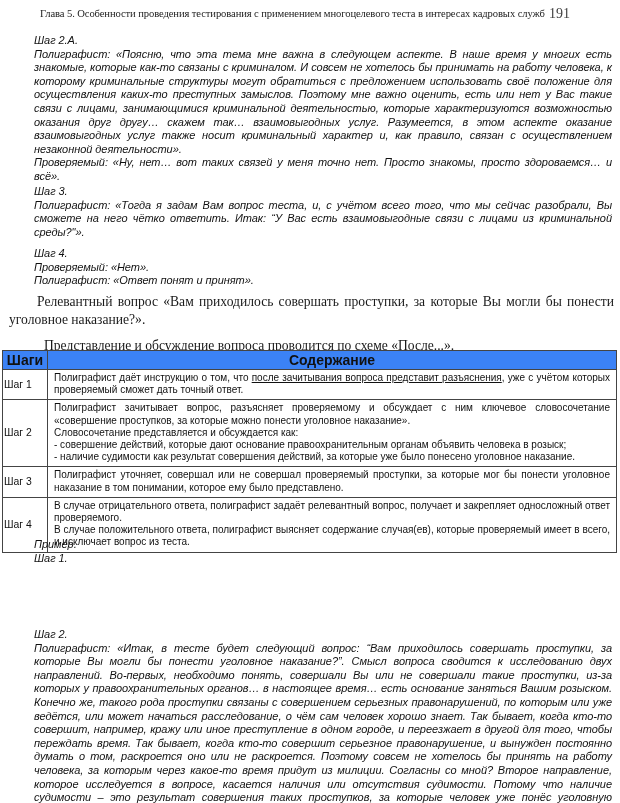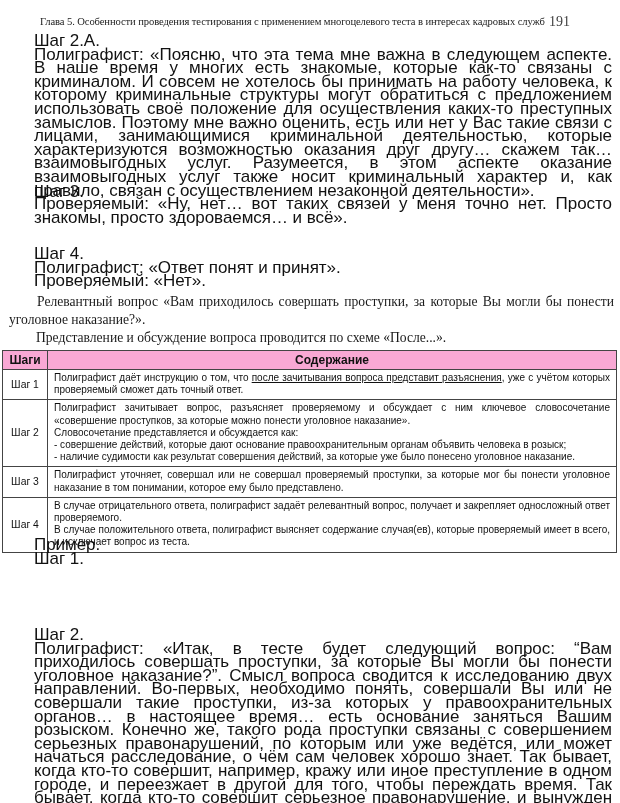--- a/index.html
+++ b/index.html
@@ -1,83 +1,85 @@
 <!DOCTYPE html>
 <html><head>
   <meta charset="utf-8">
   <style>
     html, body { margin: 0; padding: 0; background: #ffffff; }
     body {
       width: 620px; height: 803px; overflow: hidden; position: relative;
       color: #111; font-family: "Liberation Sans", sans-serif;
     }
     .running-header {
-      position: absolute; left: 0; top: 12px; width: 578px; height: 22px;
+      position: absolute; left: 0; top: 4px; width: 578px; height: 22px;
     }
     .running-header .title {
       position: absolute; left: 40px; top: 4px;
       font-family: "Liberation Serif", serif; font-size: 10.6px; color: #222;
       white-space: nowrap; letter-spacing: -0.1px;
     }
     .running-header .page-num {
       position: absolute; right: 8px; top: 2px;
       font-family: "Liberation Serif", serif; font-size: 14px; color: #404040;
     }
     .block {
       position: absolute; left: 34px; width: 578px;
-      font-size: 17px; line-height: 13.6px; text-align: justify;
+      font-size: 11px; line-height: 13.6px; text-align: justify;
       letter-spacing: -0.05px;
+      font-style: italic;
     }
     .block p { margin: 0; }
     .serif-para {
       position: absolute; left: 8px; width: 605px;
       font-family: "Liberation Serif", serif; font-size: 13.6px; line-height: 18px;
       text-align: justify; text-indent: 28px; color: #1a1a1a;
     }
     .table {
       position: absolute; left: 2px; top: 350px; width: 615px;
       border-collapse: collapse; font-size: 10px; line-height: 12.2px;
       border: 1.5px solid #333;
     }
     .table th, .table td { border: 1px solid #444; vertical-align: middle; }
     .table th {
-      background: #f9a8d4; font-weight: bold; height: 16px; font-size: 12px;
+      background: #3b82f6; font-weight: bold; height: 16px; font-size: 14px;
     }
     .table td.step {
-      width: 42px; text-align: center; font-size: 10.4px;
+      width: 42px; text-align: left; font-size: 10.4px;
     }
     .table td.content { padding: 2px 6px 3px 6px; text-align: justify; }
     .u { text-decoration: underline; }
   </style>
 </head>
 <body>
 
 <div class="running-header">
   <span class="title">Глава 5. Особенности проведения тестирования с применением многоцелевого теста в интересах кадровых служб</span>
   <span class="page-num">191</span>
 </div>
 
 <div class="block" style="top:34px;">
   <p>Шаг 2.А.</p>
   <p>Полиграфист: «Поясню, что эта тема мне важна в следующем аспекте. В наше время у многих есть знакомые, которые как-то связаны с криминалом. И совсем не хотелось бы принимать на работу человека, к которому криминальные структуры могут обратиться с предложением использовать своё положение для осуществления каких-то преступных замыслов. Поэтому мне важно оценить, есть или нет у Вас такие связи с лицами, занимающимися криминальной деятельностью, которые характеризуются возможностью оказания друг другу… скажем так… взаимовыгодных услуг. Разумеется, в этом аспекте оказание взаимовыгодных услуг также носит криминальный характер и, как правило, связан с осуществлением незаконной деятельности».</p>
   <p>Проверяемый: «Ну, нет… вот таких связей у меня точно нет. Просто знакомы, просто здороваемся… и всё».</p>
 </div>
 
 <div class="block" style="top:185px;">
   <p>Шаг 3.</p>
+  <p>Полиграфист: «Тогда я задам Вам вопрос теста, и, с учётом всего того, что мы сейчас разобрали, Вы сможете на него чётко ответить. Итак: “У Вас есть взаимовыгодные связи с лицами из криминальной среды?"».</p>
 </div>
 
 <div class="block" style="top:247px;">
   <p>Шаг 4.</p>
+  <p>Проверяемый: «Нет».</p>
   <p>Полиграфист: «Ответ понят и принят».</p>
-  <p>Проверяемый: «Нет».</p>
 </div>
 
 <p class="serif-para" style="top:292px; margin:1px;">Релевантный вопрос «Вам приходилось совершать проступки, за которые Вы могли бы понести уголовное наказание?».</p>
-<p class="serif-para" style="top:329px; margin:0;">Представление и обсуждение вопроса проводится по схеме «После...».</p>
+<p class="serif-para" style="top:329px; margin:8px;">Представление и обсуждение вопроса проводится по схеме «После...».</p>
 
 <table class="table">
   <thead>
     <tr>
       <th>Шаги</th>
       <th>Содержание</th>
     </tr>
   </thead>
   <tbody>
     <tr style="height:28px;">

